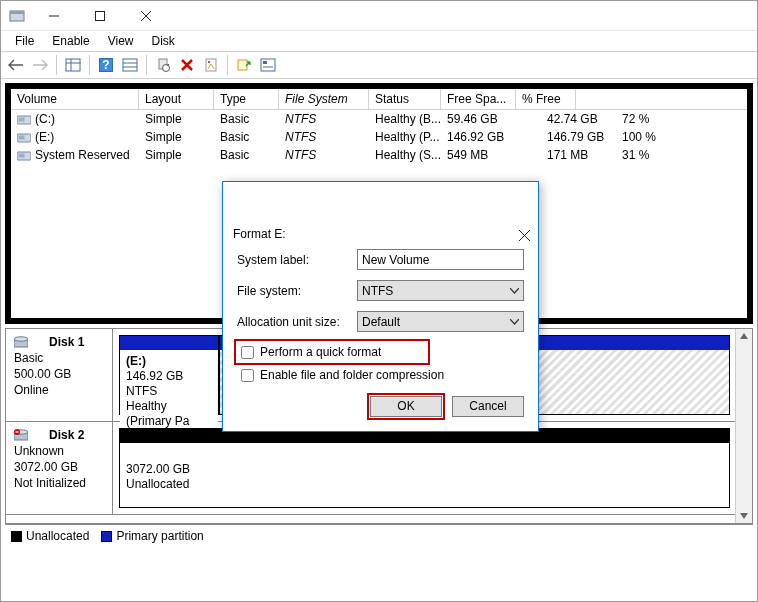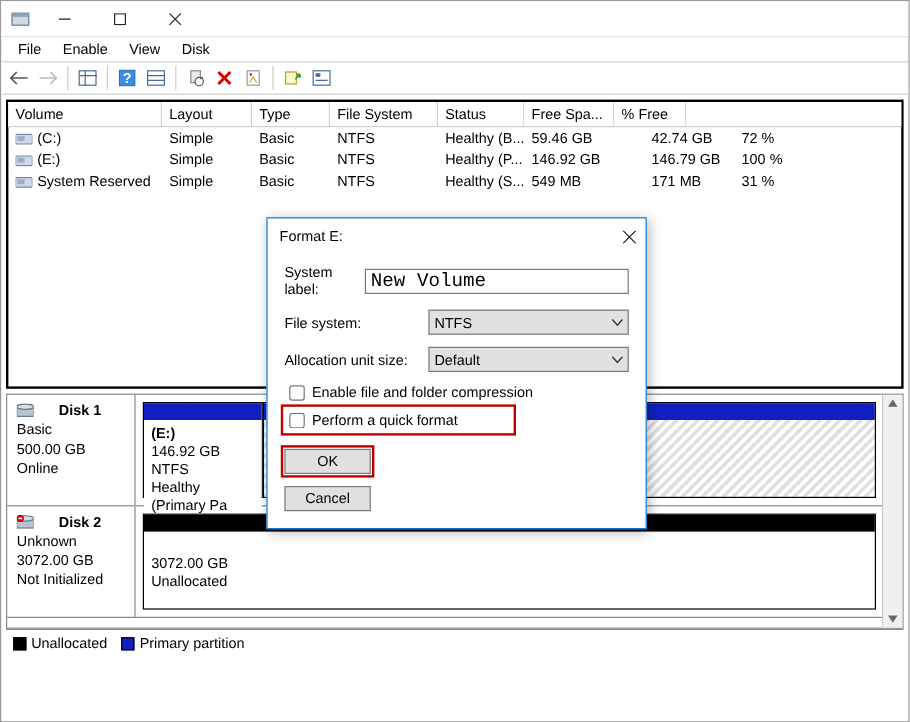--- a/index.html
+++ b/index.html
@@ -15,29 +15,29 @@
 
 .menu-bar { height: 20px; display: flex; align-items: center; padding-left: 6px; gap: 2px; }
 .menu-bar span { padding: 2px 8px; }
 
 
 .toolbar { height: 28px; border-top: 1px solid #d0d0d0; border-bottom: 1px solid #d0d0d0; display: flex; align-items: center; padding-left: 4px; gap: 2px; background: #fff; }
 .tb-sep { width: 1px; height: 20px; background: #ccc; margin: 0 3px; }
 .tb-btn { width: 22px; height: 22px; display: flex; align-items: center; justify-content: center; border: 1px solid transparent; }
 
 
-.vol-container { border: 2px solid #000000; margin: 4px; height: 241px; background: #fff; }
+.vol-container { border: 6px solid #000000; margin: 4px; height: 241px; background: #fff; }
 .vol-header { display: flex; background: #fff; border-bottom: 1px solid #d0d0d0; }
 .vol-header .col { border-right: 1px solid #d0d0d0; padding: 3px 6px; background: #fff; font-size: 12px; }
 .vol-row { display: flex; }
 .vol-row .col { padding: 2px 6px; font-size: 12px; white-space: nowrap; overflow: hidden; }
 .c-vol { width: 128px; display: flex; align-items: center; gap: 4px; }
 .c-lay { width: 75px; }
 .c-typ { width: 65px; }
-.c-fs  { width: 90px; }
+.c-fs  { width: 90px; font-style: italic; }
 .c-st  { width: 72px; }
 .c-cap { width: 100px; }
 .c-fre { width: 75px; }
 .c-pct { width: 60px; }
 .vol-header .col:last-child { flex: 1; border-right: none; }
 
 .disk-icon { width: 14px; height: 11px; }
 
 
 .disk-area { margin: 0 4px; border: 1px solid #888; background: #fff; position: relative; }
@@ -54,29 +54,29 @@
 .stripe-bg {
   background: repeating-linear-gradient(135deg, #e0e0e0 0 3px, #fff 3px 6px);
 }
 
 
 .legend { border-top: 1px solid #888; margin: 0 4px; padding: 4px 6px; display: flex; align-items: center; gap: 12px; background: #fff; font-size: 12px; }
 .legend .sw { width: 11px; height: 11px; border: 1px solid #000; display: inline-block; margin-right: 4px; vertical-align: middle; }
 
 
 .dialog { position: absolute; left: 221px; top: 180px; width: 317px; background: #fff; border: 1px solid #0078d7; box-shadow: 2px 2px 10px rgba(0,0,0,0.3); z-index: 50; }
-.dialog-title { height: 30px; display: flex; align-items: center; justify-content: space-between; padding: 0 8px 0 10px; }
+.dialog-title { height: 30px; display: flex; align-items: flex-end; justify-content: space-between; padding: 0 8px 0 10px; margin-top: 29px; }
 .dialog-body { padding: 8px 14px 14px 14px; }
 .dlg-row { display: flex; align-items: center; margin-bottom: 10px; }
 .dlg-label { width: 120px; }
-.dlg-input { flex: 1; height: 21px; border: 1px solid #7a7a7a; padding: 0 4px; font-size: 16px; font-family: Liberation Mono, monospace; }
+.dlg-input { flex: 1; height: 21px; border: 1px solid #7a7a7a; padding: 0 4px; font-size: 12px; }
 .dlg-select { flex: 1; height: 21px; border: 1px solid #7a7a7a; background: #e1e1e1; display: flex; align-items: center; justify-content: space-between; padding: 0 4px; }
 .chk-row { display: flex; align-items: center; gap: 6px; margin-bottom: 6px; }
 .chk-row input { width: 13px; height: 13px; margin: 0; }
-.dlg-buttons { display: flex; justify-content: flex-end; gap: 10px; margin-top: 14px; flex-direction: column; }
+.dlg-buttons { display: flex; justify-content: flex-end; gap: 10px; margin-top: 14px; }
 .dlg-btn { width: 72px; height: 21px; background: #e1e1e1; border: 1px solid #7a7a7a; font-size: 12px; text-align: center; line-height: 19px; }
 .highlight-red { outline: 2px solid #c00000; outline-offset: 1px; }
 
 svg { display: block; }
 </style>
 </head>
 <body>
 
 <div class="title-bar">
   <svg class="title-icon" viewBox="0 0 16 16">
@@ -339,26 +339,26 @@
     </div>
     <div class="dlg-row">
       <span class="dlg-label">Allocation unit size:</span>
       <div class="dlg-select">
           <span>Default</span>
           <svg width="9" height="6" viewBox="0 0 9 6">
             <path d="M0 0 L4.5 5 L9 0" fill="none" stroke="#333" stroke-width="1.2"></path>
           </svg>
         </div>
     </div>
+    <div class="chk-row highlight-red" style="padding:3px 4px; width:190px;">
+      <input type="checkbox" style="">
+      <span>Perform a quick format</span>
+    </div>
     <div class="chk-row" style="padding:0 4px;">
       <input type="checkbox" style="">
       <span>Enable file and folder compression</span>
     </div>
-    <div class="chk-row highlight-red" style="padding:3px 4px; width:190px;">
-      <input type="checkbox" style="">
-      <span>Perform a quick format</span>
-    </div>
     <div class="dlg-buttons">
       <div class="dlg-btn highlight-red">OK</div>
       <div class="dlg-btn">Cancel</div>
     </div>
   </div>
 </div>
 
 </body></html>

